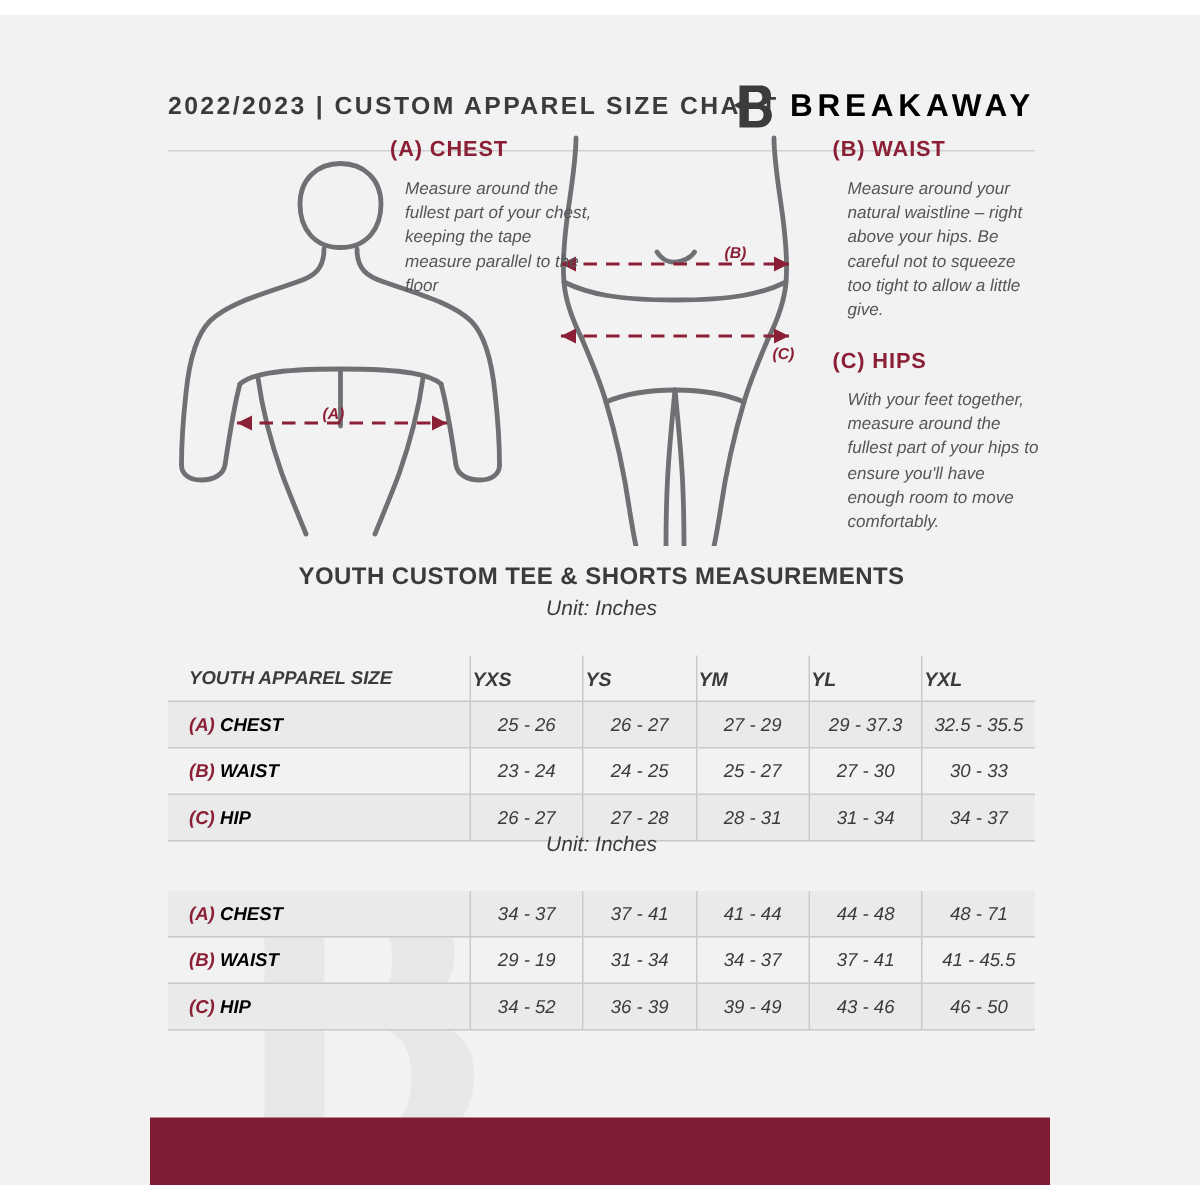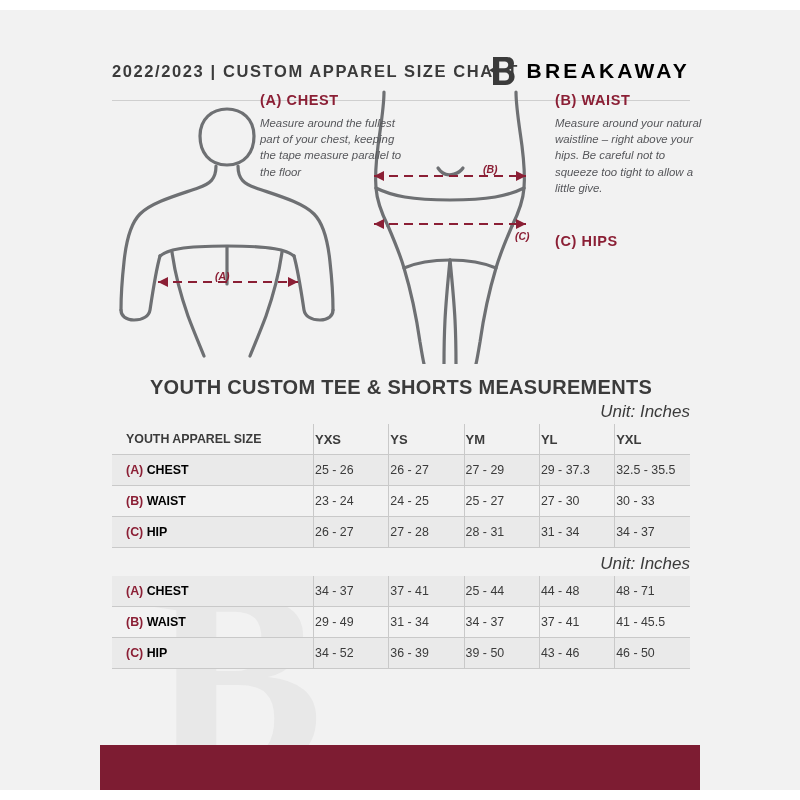--- a/index.html
+++ b/index.html
@@ -106,21 +106,21 @@
     font-weight: bold;
     color: #8b1f35;
     letter-spacing: 0.6px;
     margin: 0 0 7px 0;
   }
   .callout-body {
     font-size: 11.4px;
     font-style: italic;
     color: #55565a;
     line-height: 1.42;
-    margin: 0;
+    margin: 10px;
   }
   .callout-a { position: absolute; left: 148px; top: 8px; width: 150px; }
   .callout-b { position: absolute; left: 443px; top: 8px; width: 148px; }
   .callout-c { position: absolute; left: 443px; top: 149px; width: 148px; }
 
   .measure-tag {
     position: absolute;
     font-size: 10.5px;
     font-weight: bold;
     font-style: italic;
@@ -131,57 +131,59 @@
   .section {
     position: absolute;
     left: 112px;
     width: 578px;
   }
   .sec-youth { top: 366px; }
   .sec-adult { top: 541px; }
 
   .sec-title {
     text-align: center;
-    font-size: 20px;
+    font-size: 16px;
     font-weight: bold;
     color: #3b3b3b;
     letter-spacing: 0.3px;
     margin: 0;
   }
   .sec-sub {
-    text-align: right;
-    font-size: 17px;
+    text-align: center;
+    font-size: 14px;
     font-style: italic;
     color: #3b3b3b;
     margin: 3px 0 0 0;
   }
   table {
     width: 578px;
     border-collapse: collapse;
-    margin-top: 2px;
+    margin-top: 24px;
     table-layout: fixed;
+    font-style: italic;
   }
   th, td {
     border: 1px solid #c9c9c9;
     height: 28px;
     font-size: 12.4px;
     color: #3b3b3b;
   }
   th.rowhead, td.rowhead {
     text-align: left;
     padding-left: 14px;
     width: 186px;
     font-weight: bold;
   }
   th.sizehead {
     text-align: left;
     font-weight: bold;
     font-size: 13px;
   }
   td.val {
+    text-align: center;
   }
   .lbl { color: #8b1f35; font-weight: bold; }
   .rowlabel { color: #000000; font-weight: bold; }
   tr.alt td { background: #eaeaea; }
   table th { background: transparent; }
   
   table tr > *:first-child { border-left: none; }
   table tr > *:last-child { border-right: none; }
   table tr:first-child > * { border-top: none; }
 
@@ -270,20 +272,21 @@
         <div class="callout-a">
           <p class="callout-title">(A) CHEST</p>
           <p class="callout-body">Measure around the fullest part of your chest, keeping the tape measure parallel to the floor</p>
         </div>
         <div class="callout-b">
           <p class="callout-title">(B) WAIST</p>
           <p class="callout-body">Measure around your natural waistline – right above your hips. Be careful not to squeeze too tight to allow a little give.</p>
         </div>
         <div class="callout-c">
           <p class="callout-title">(C) HIPS</p>
+          <p class="callout-body">With your feet together, measure around the fullest part of your hips to ensure you'll have enough room to move comfortably.</p>
         </div>
       </div>
 
       <div class="section sec-youth">
         <p class="sec-title">YOUTH CUSTOM TEE &amp; SHORTS MEASUREMENTS</p>
         <p class="sec-sub">Unit: Inches</p>
         <table>
           <tbody>
               <tr>
             <th class="rowhead">YOUTH APPAREL SIZE</th>
@@ -322,37 +325,37 @@
       </div>
 
       <div class="section sec-adult">
         <p class="sec-sub">Unit: Inches</p>
         <table>
           <tbody>
           <tr class="alt">
             <td class="rowhead"><span class="lbl">(A)</span> <span class="rowlabel">CHEST</span></td>
             <td class="val">34 - 37</td>
             <td class="val">37 - 41</td>
-            <td class="val">25 - 44</td>
+            <td class="val">41 - 44</td>
             <td class="val">44 - 48</td>
             <td class="val">48 - 71</td>
           </tr>
           <tr>
             <td class="rowhead"><span class="lbl">(B)</span> <span class="rowlabel">WAIST</span></td>
-            <td class="val">29 - 49</td>
+            <td class="val">29 - 19</td>
             <td class="val">31 - 34</td>
             <td class="val">34 - 37</td>
             <td class="val">37 - 41</td>
             <td class="val">41 - 45.5</td>
           </tr>
           <tr class="alt">
             <td class="rowhead"><span class="lbl">(C)</span> <span class="rowlabel">HIP</span></td>
             <td class="val">34 - 52</td>
             <td class="val">36 - 39</td>
-            <td class="val">39 - 50</td>
+            <td class="val">39 - 49</td>
             <td class="val">43 - 46</td>
             <td class="val">46 - 50</td>
           </tr>
         </tbody>
           </table>
       </div>
 
       <div class="footer-bar"></div>
 
     </div>

